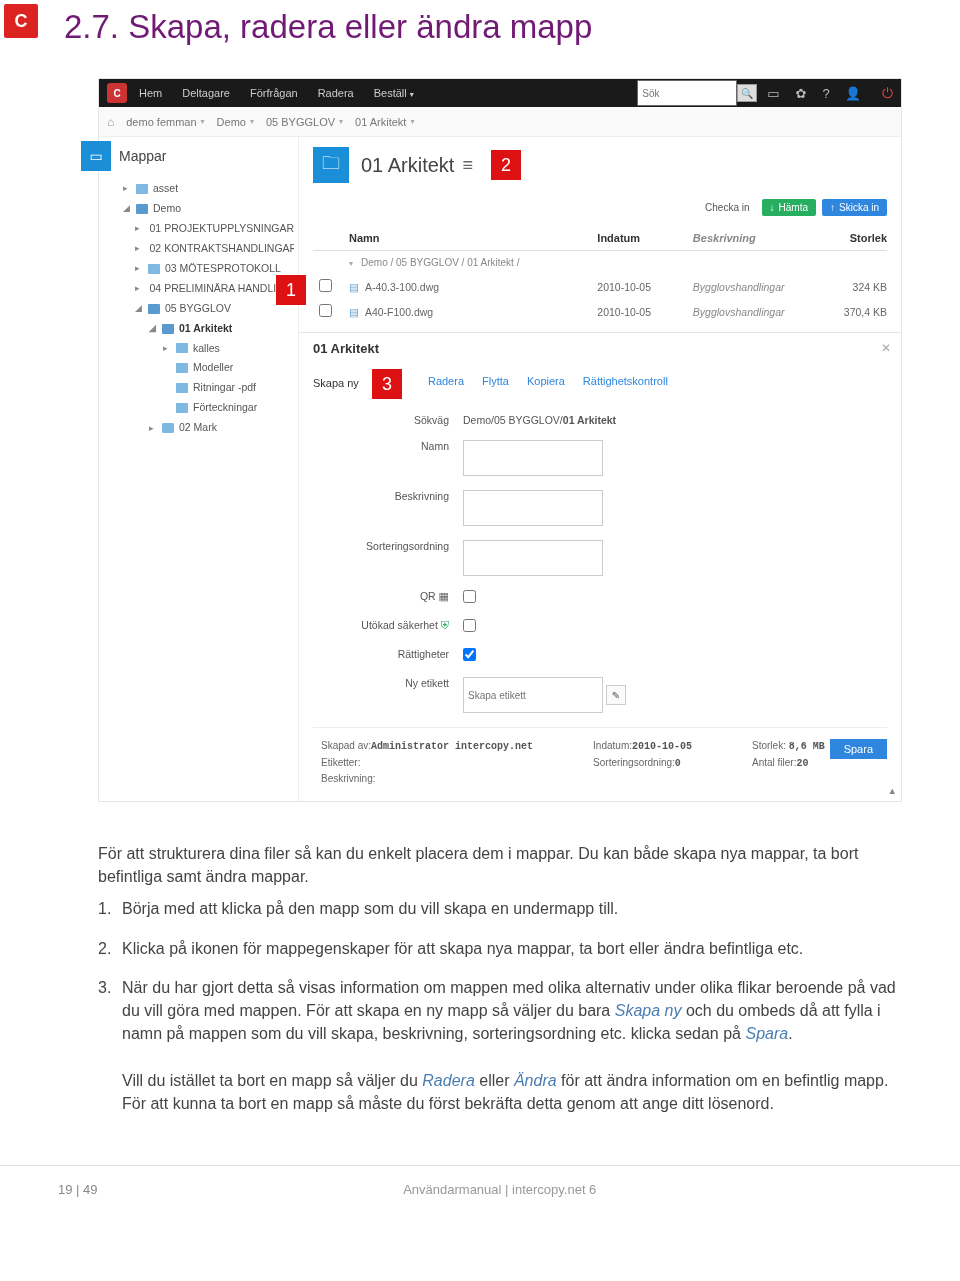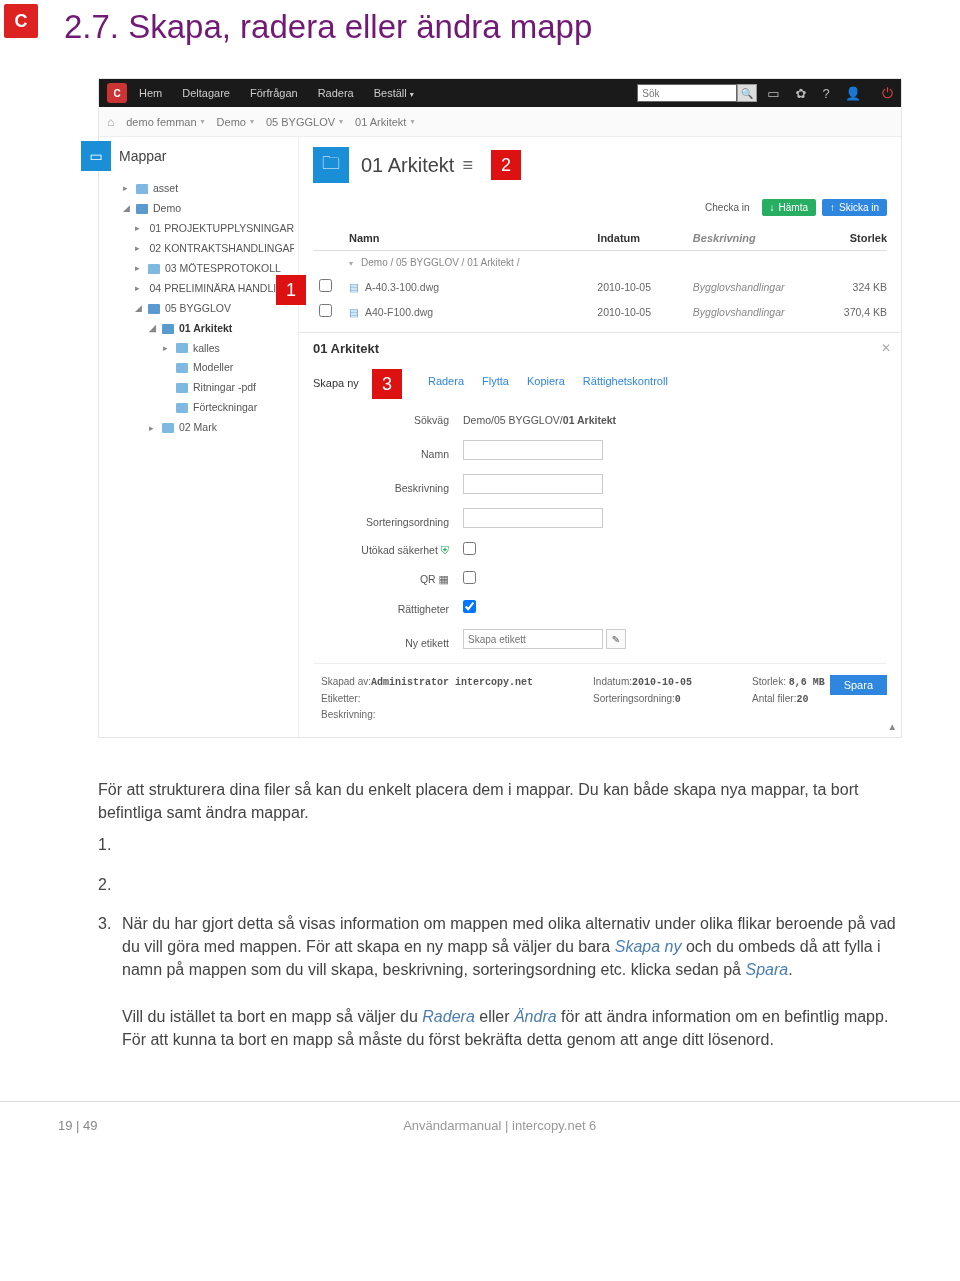--- a/index.html
+++ b/index.html
@@ -6,21 +6,21 @@
   body { font-family: "Segoe UI", Arial, sans-serif; background: #fff; color: #333; width: 960px; }
   .page-logo { position: absolute; top: 4px; left: 4px; width: 34px; height: 34px; background: #d22; border-radius: 2px; display:flex; align-items:center; justify-content:center; color:#fff; font-size:18px; font-weight:bold;}
   .page-title { font-size: 33px; font-weight: 300; color: #701a75; margin: 8px 0 32px 64px; }
   .screenshot { margin: 0 58px 40px 98px; border: 1px solid #e5e5e5; background: #fff; position: relative; font-size: 11px; color: #555; }
   
   .topbar { background: #1a1a1a; color: #ccc; height: 28px; display: flex; align-items: center; padding: 0 8px; gap: 4px; }
   .topbar .brand { width: 20px; height: 20px; background: #c33; border-radius: 3px; display:flex;align-items:center;justify-content:center;color:#fff;font-size:10px;font-weight:bold;}
   .topbar .menu-item { padding: 0 8px; font-size: 11px; cursor: pointer; }
   .topbar .spacer { flex: 1; }
   .topbar .search { display: flex; align-items: center; }
-  .topbar .search input { height: 18px; width: 100px; font-size: 10px; padding: 4px 4px; border: 1px solid #666; background:#fff; }
+  .topbar .search input { height: 18px; width: 100px; font-size: 10px; padding: 12px 4px; border: 1px solid #666; background:#fff; }
   .topbar .search .sbtn { width: 20px; height: 18px; background: #ddd; border:1px solid #999; display:flex;align-items:center;justify-content:center;font-size:10px;}
   .topbar .ticon { color: #bbb; margin: 0 6px; font-size: 13px; }
   .topbar .power { color: #d44; margin-left: 10px; font-size: 14px; }
   
   .crumb-row { height: 30px; border-bottom: 1px solid #eee; display: flex; align-items: center; padding: 0 8px; gap: 12px; font-size: 11px; color: #777; background:#fafafa;}
   .crumb-row .home { font-size: 12px; color: #999; }
   .crumb-row .bc { display:flex; align-items:center; gap:4px;}
   .layout { display: flex; min-height: 580px; }
   
   .sidebar { width: 200px; border-right: 1px solid #eee; background: #fff; position: relative; padding-top: 4px;}
@@ -63,23 +63,23 @@
   .tbl .c-desc{ font-style:italic; color:#888;}
   
   .detail { border-top:1px solid #e5e5e5; margin-top:8px; padding:8px 14px 14px; position:relative;}
   .detail .dtitle { font-size:13px; font-weight:bold; color:#333; margin-bottom:10px;}
   .detail .dclose { position:absolute; top:8px; right:10px; color:#aaa; font-size:12px;}
   .tabs { display:flex; gap:18px; font-size:11px; color:#2e86de; margin-bottom:18px; align-items:center;}
   .tabs .skapa-wrap{ position:relative; padding-right:8px;}
   .tabs .tab { cursor:pointer; }
   .tabs .tab.active{ color:#333; font-weight:500;}
   .form { padding-left:40px;}
-  .frow { display:flex; align-items:flex-end; margin-bottom:14px; font-size:10.5px; color:#555;}
+  .frow { display:flex; align-items:flex-start; margin-bottom:14px; font-size:10.5px; color:#555;}
   .frow .flabel{ width:110px; text-align:right; padding-right:14px;}
-  .frow .fval input[type=text]{ width:140px; height:20px; border:1px solid #ccc; font-size:10px; padding:0 4px;}
+  .frow .fval input[type=text]{ width:140px; height:36px; border:1px solid #ccc; font-size:10px; padding:0 4px;}
   .frow .fval input[type=checkbox]{ }
   .shield{ color:#27ae60; font-size:11px;}
   .qr{ font-size:11px; color:#666;}
   .etikett-input{ width:120px; height:20px; border:1px solid #ccc; font-size:10px; padding:0 4px;}
   .pencil-btn{ width:20px; height:20px; border:1px solid #ccc; display:inline-flex; align-items:center; justify-content:center; font-size:10px; background:#fafafa;}
   .savebtn{ background:#2e86de; color:#fff; font-size:11px; padding:4px 14px; border:none; position:absolute; right:14px; bottom:42px;}
   .meta-row{ display:flex; gap:60px; font-size:10px; color:#666; padding:10px 0 0 8px; border-top:1px solid #eee; margin-top:10px;}
   .meta-row .mcol{ line-height:1.6;}
   .meta-row b{ font-weight:bold; color:#555;font-family:Liberation Mono, monospace;}
   .expand-arrow{ position:absolute; right:6px; bottom:4px; color:#888; font-size:11px;}
@@ -286,25 +286,25 @@
           </div>
           <div class="frow">
             <div class="flabel">Beskrivning</div>
             <div class="fval"><input type="text" style=""></div>
           </div>
           <div class="frow">
             <div class="flabel">Sorteringsordning</div>
             <div class="fval"><input type="text" style=""></div>
           </div>
           <div class="frow">
+            <div class="flabel"><span>QR</span> <span class="qr">▦</span></div>
+            <div class="fval"><input type="checkbox" style=""></div>
+          </div>
+          <div class="frow">
             <div class="flabel"><span>Utökad säkerhet</span> <span class="shield">⛨</span></div>
-            <div class="fval"><input type="checkbox" style=""></div>
-          </div>
-          <div class="frow">
-            <div class="flabel"><span>QR</span> <span class="qr">▦</span></div>
             <div class="fval"><input type="checkbox" style=""></div>
           </div>
           <div class="frow">
             <div class="flabel">Rättigheter</div>
             <div class="fval"><input type="checkbox" checked="" style=""></div>
           </div>
           <div class="frow">
             <div class="flabel">Ny etikett</div>
             <div class="fval">
               <input type="text" class="etikett-input" placeholder="Skapa etikett" style="">
@@ -332,23 +332,25 @@
       </div>
     </div>
   </div>
 </div>
 
 <div class="doc-text">
   <p>För att strukturera dina filer så kan du enkelt placera dem i mappar. Du kan både skapa nya mappar, ta bort befintliga samt ändra mappar.</p>
   <ol>
     <li>
         <span class="num">1.</span>
+        <span>Börja med att klicka på den mapp som du vill skapa en undermapp till.</span>
       </li>
     <li>
         <span class="num">2.</span>
+        <span>Klicka på ikonen för mappegenskaper för att skapa nya mappar, ta bort eller ändra befintliga etc.</span>
       </li>
     <li>
         <span class="num">3.</span>
       <span>
         <span>När du har gjort detta så visas information om mappen med olika alternativ under olika flikar beroende på vad du vill göra med mappen. För att skapa en ny mapp så väljer du bara </span><span class="em blue">Skapa ny</span><span> och du ombeds då att fylla i namn på mappen som du vill skapa, beskrivning, sorteringsordning etc. klicka sedan på </span><span class="em blue">Spara</span><span>.</span>
         <br><br>
         <span>Vill du istället ta bort en mapp så väljer du </span><span class="em blue">Radera</span><span> eller </span><span class="em blue">Ändra</span><span> för att ändra information om en befintlig mapp. För att kunna ta bort en mapp så måste du först bekräfta detta genom att ange ditt lösenord.</span>
       </span>
     </li>
   </ol>

